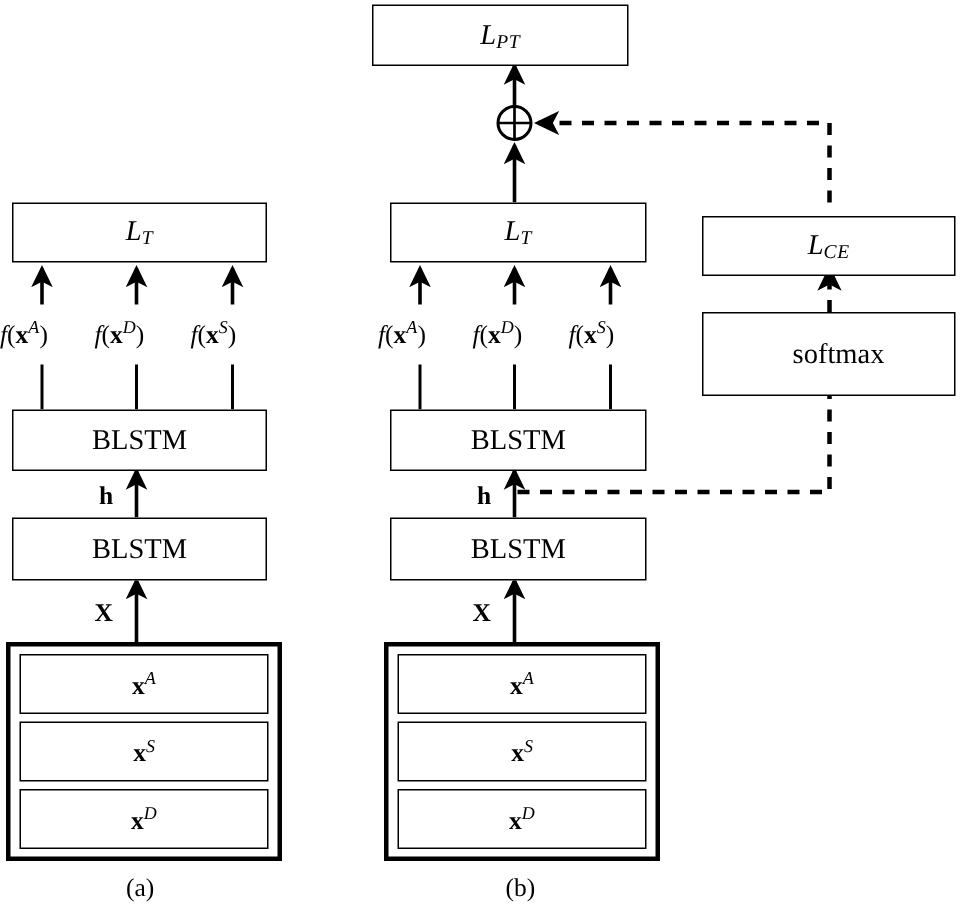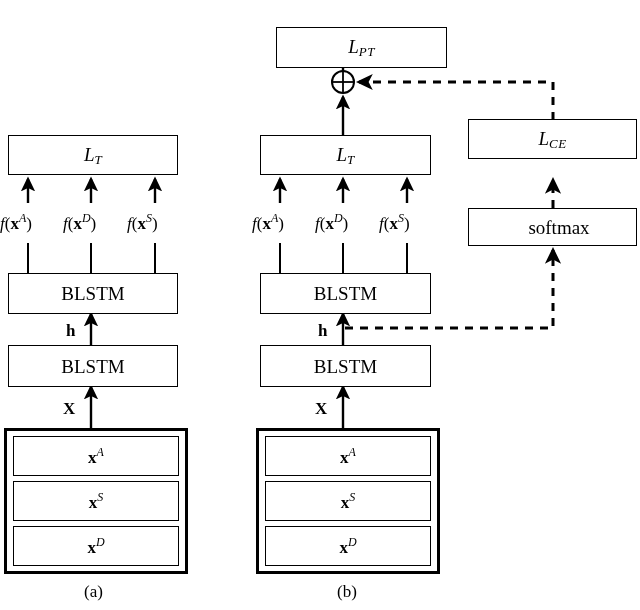--- a/index.html
+++ b/index.html
@@ -124,39 +124,39 @@
     </span>
   </div>
   <div class="innerbox" style="left:13px;top:526px;width:166px;height:40px;">
     <span class="lbl">
       <span class="bold">x</span><span class="supr">D</span>
     </span>
   </div>
 
   <div class="caption" style="left:84px;top:583px;">(a)</div>
 
-  <div class="box" style="left:276px;top:3px;width:171px;height:41px;margin-top:24px;">
+  <div class="box" style="left:248px;top:3px;width:171px;height:41px;">
     <span class="lbl cal">
       <span class="ital">L</span><span class="sub">PT</span>
     </span>
   </div>
 
   <div class="box" style="left:260px;top:135px;width:171px;height:40px;">
     <span class="lbl cal">
       <span class="ital">L</span><span class="sub">T</span>
     </span>
   </div>
 
-  <div class="box" style="left:468px;top:119px;width:169px;height:40px;">
+  <div class="box" style="left:468px;top:144px;width:169px;height:40px;">
     <span class="lbl cal">
       <span class="ital">L</span><span class="sub">CE</span>
     </span>
   </div>
 
-  <div class="box" style="left:468px;top:208px;width:169px;height:38px;padding-left:13px;">
+  <div class="box" style="left:468px;top:208px;width:169px;height:56px;padding-left:13px;">
     <span class="lbl">softmax</span>
   </div>
 
   <div class="flabel" style="left:252px;top:212px;width:56px;">
     <span class="ital">f</span>(<span class="bold">x</span><span class="supr">A</span>)
   </div>
   <div class="flabel" style="left:315px;top:212px;width:56px;">
     <span class="ital">f</span>(<span class="bold">x</span><span class="supr">D</span>)
   </div>
   <div class="flabel" style="left:379px;top:212px;width:56px;">

